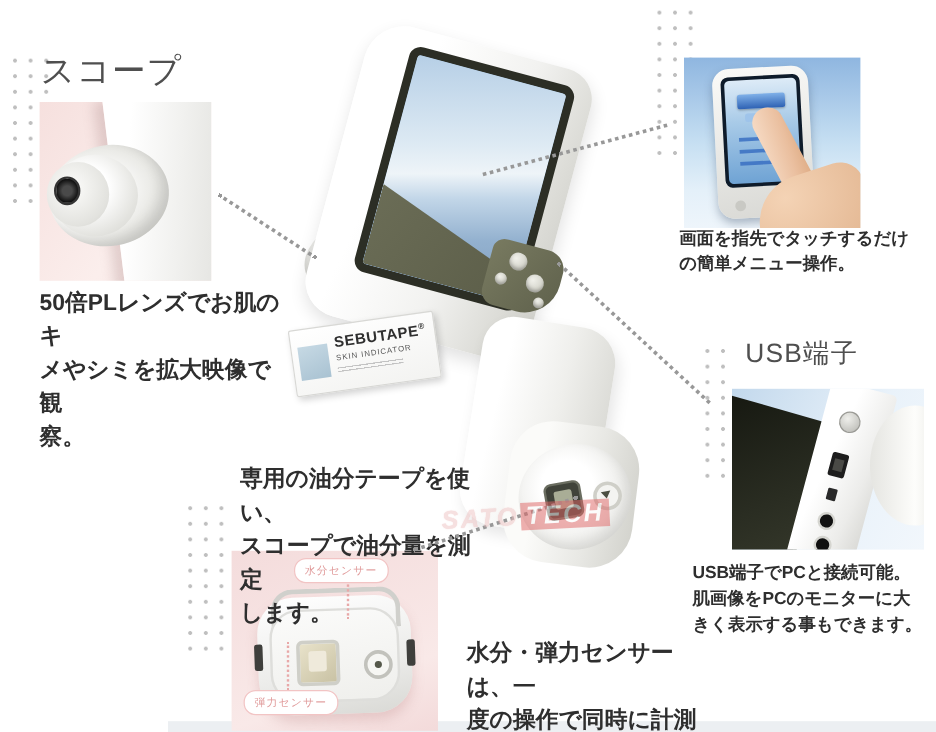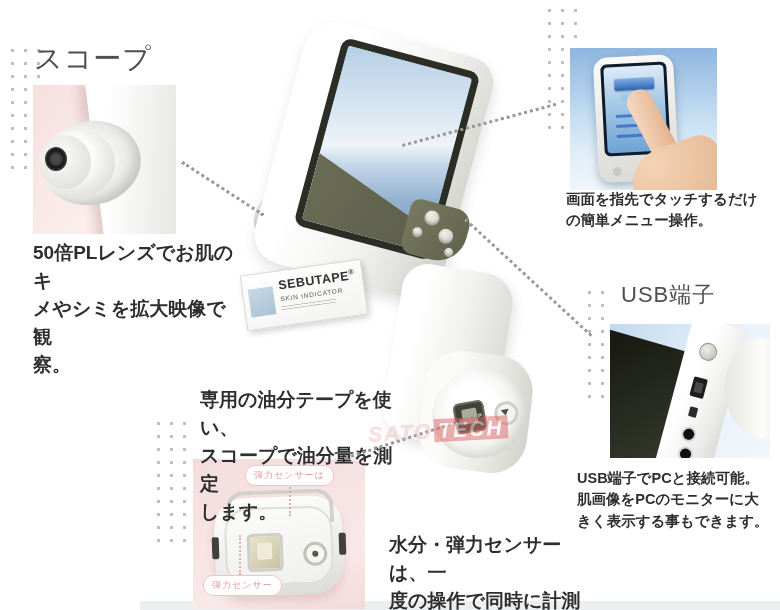--- a/index.html
+++ b/index.html
@@ -253,21 +253,21 @@
       <div class="sn-clip sn-clip-right"></div>
       <div class="sn-square">
         <div class="sn-square-inner"></div>
       </div>
       <div class="sn-circle">
         <div class="sn-circle-dot"></div>
       </div>
     </div>
     <div class="sn-dot-v sn-conn-top"></div>
     <div class="sn-dot-v sn-conn-bottom"></div>
-    <div class="sn-pill sn-pill-top">弾力センサーは</div>
+    <div class="sn-pill sn-pill-top">水分センサー</div>
     <div class="sn-pill sn-pill-bottom">弾力センサー</div>
   </div>
   <div class="caption" id="caption-sensor">水分・弾力センサーは、一
 度の操作で同時に計測でき
 ます。</div>
 
   <div id="device">
     <div class="dv-scope"></div>
     <div class="dv-head"></div>
     <div class="dv-screen">

